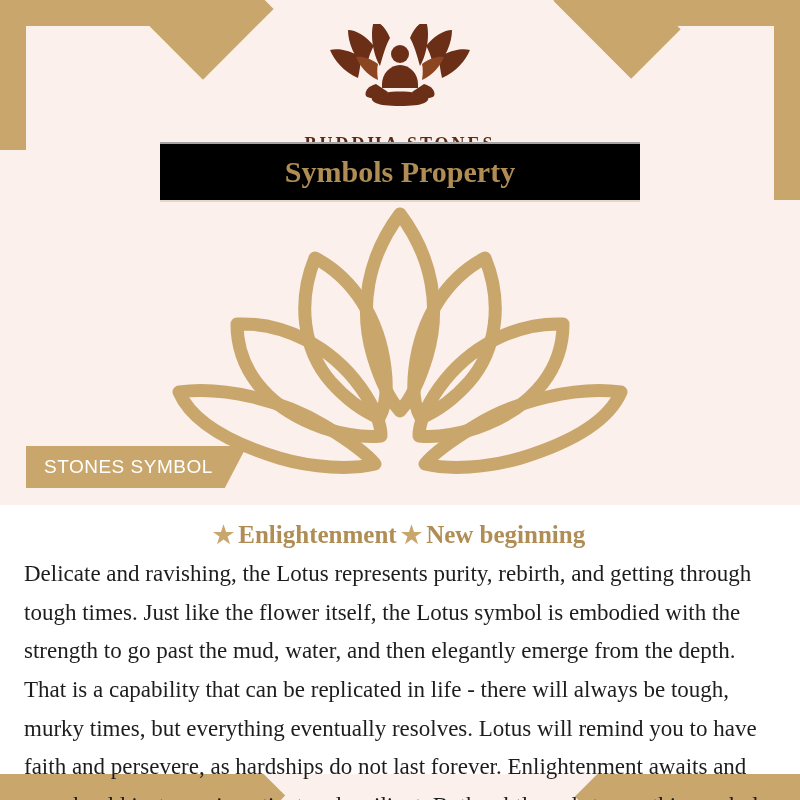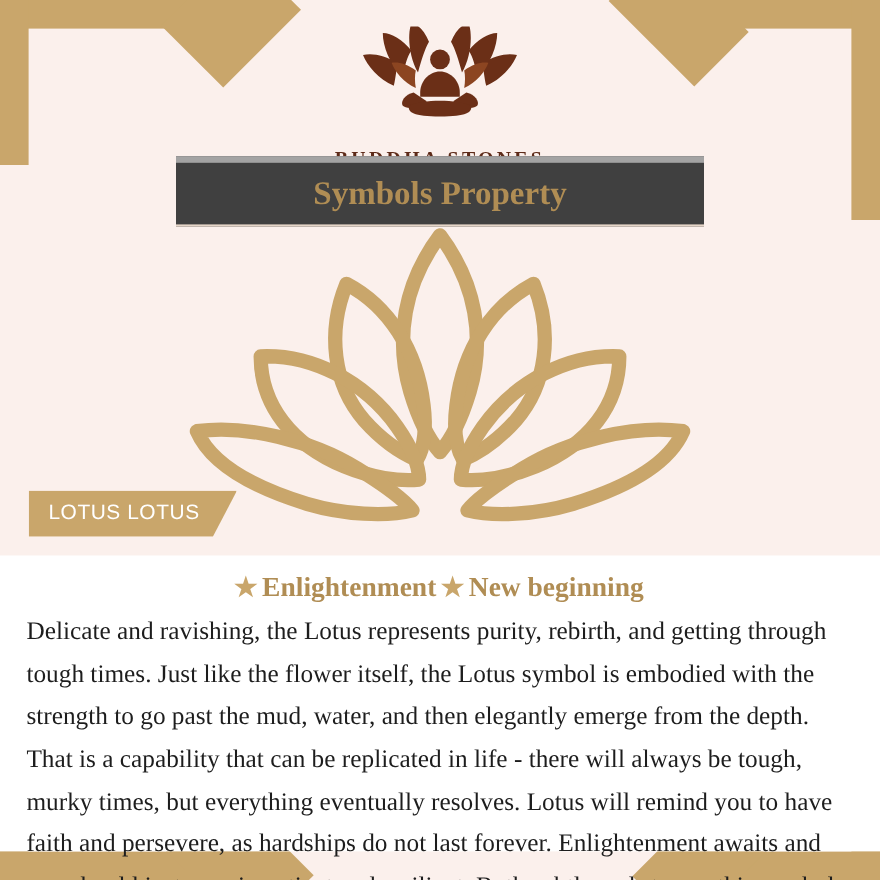--- a/index.html
+++ b/index.html
@@ -136,22 +136,22 @@
     font-family: "Liberation Serif", serif;
   }
 
   
   .title-banner {
     position: absolute;
     top: 142px;
     left: 160px;
     width: 480px;
     height: 56px;
-    background: #404040;
-    border-top: 6px solid #a3a3a3;
+    background: #000000;
+    border-top: 2px solid #a3a3a3;
     border-bottom: 2px solid #e6d6c8;
     display: flex;
     align-items: center;
     justify-content: center;
     z-index: 5;
   }
   .title-text {
     font-family: "Liberation Serif", serif;
     font-weight: bold;
     font-size: 30px;
@@ -293,21 +293,21 @@
         <path d="M398 128 C352 126 304 150 274 192 C260 212 254 228 254 240 C272 242 298 238 322 228 C370 208 398 172 398 128 Z"></path>
 
         <path d="M14 196 C58 190 118 204 160 230 C186 246 202 258 210 268 C186 274 148 272 114 262 C62 246 26 224 14 196 Z"></path>
 
         <path d="M456 196 C412 190 352 204 310 230 C284 246 268 258 260 268 C284 274 322 272 356 262 C408 246 444 224 456 196 Z"></path>
       </g>
     </svg>
   </div>
 
   <div class="tag">
-    <span>LOTUS LOTUS</span>
+    <span>STONES SYMBOL</span>
   </div>
 
   <div class="panel">
     <div class="headline">
       <span class="star">★</span>
       <span class="h-word">Enlightenment</span>
       <span class="star">★</span>
       <span class="h-word">New beginning</span>
     </div>
     <p class="body-text">Delicate and ravishing, the Lotus represents purity, rebirth, and getting through tough times. Just like the flower itself, the Lotus symbol is embodied with the strength to go past the mud, water, and then elegantly emerge from the depth. That is a capability that can be replicated in life - there will always be tough, murky times, but everything eventually resolves. Lotus will remind you to have faith and persevere, as hardships do not last forever. Enlightenment awaits and you should just remain patient and resilient. Both subtle and strong, this symbol is a contradiction, reminding us that compassion and emotional intensity is not a sign of weakness.</p>

